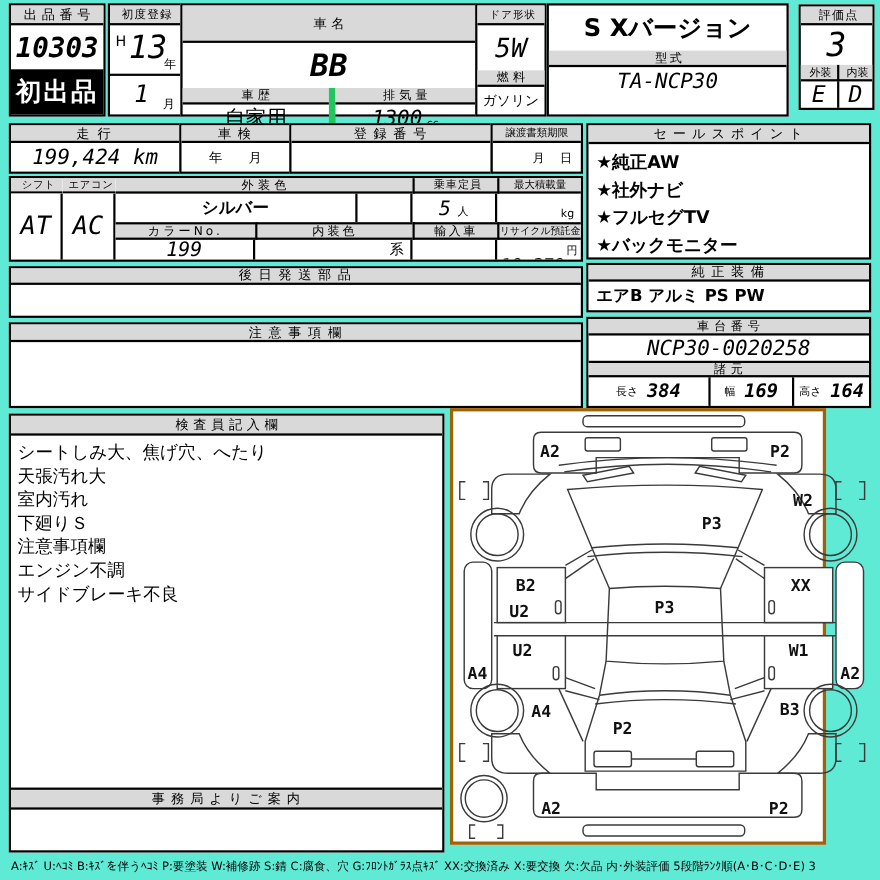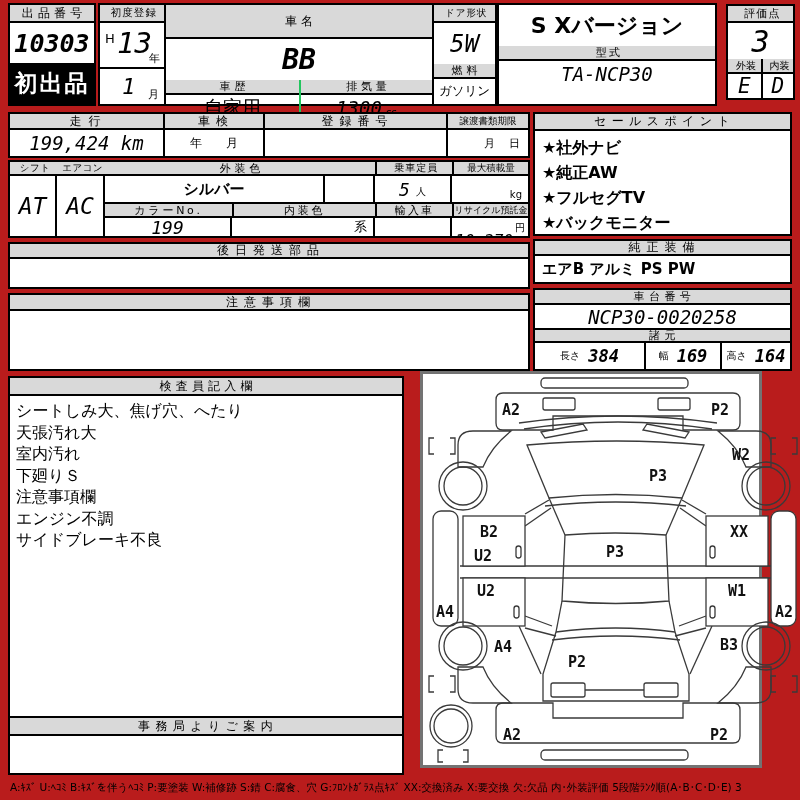--- a/index.html
+++ b/index.html
@@ -1,16 +1,16 @@
 <!DOCTYPE html>
 <html><head>
 <meta charset="utf-8">
 <style>
   html,body{margin:0;padding:0;background:#fff;}
-  #sheet{position:relative;width:800px;height:800px;background:#b91c1c;
+  #sheet{position:relative;width:800px;height:800px;background:#5eead4;
          font-family:"DejaVu Sans","Liberation Sans",sans-serif;color:#000;overflow:hidden;}
   .box{position:absolute;border:2px solid #000;background:#fff;box-sizing:border-box;}
   .hd{background:#d9d9d9;border-bottom:2px solid #000;box-sizing:border-box;
       display:flex;align-items:center;justify-content:center;
       font-size:12px;letter-spacing:.35em;text-indent:.35em;white-space:nowrap;overflow:hidden;}
   .v{display:flex;align-items:center;justify-content:center;box-sizing:border-box;overflow:hidden;white-space:nowrap;}
   .mono{font-family:"DejaVu Sans Mono","Liberation Mono",monospace;font-style:italic;}
   .b{font-weight:bold;}
   .abs{position:absolute;box-sizing:border-box;}
   .cell{position:absolute;box-sizing:border-box;display:flex;align-items:center;justify-content:center;overflow:hidden;white-space:nowrap;}
@@ -45,21 +45,21 @@
   </div>
 
   <div class="box" style="left:164px;top:3px;width:270px;height:103px;">
     <div class="hd" style="height:34px;">車名</div>
     <div class="v mono b" style="height:41px;font-size:28px;">BB</div>
     <div style="display:flex;height:44px;">
       <div style="width:50%;box-sizing:border-box;">
         <div class="hd" style="height:15px;font-size:11px;">車歴</div>
         <div class="v" style="height:25px;font-size:19px;">自家用</div>
       </div>
-      <div style="width:50%;box-sizing:border-box;border-left:2px solid #22c55e;">
+      <div style="width:50%;box-sizing:border-box;border-left:6px solid #22c55e;">
         <div class="hd" style="height:15px;font-size:11px;">排気量</div>
         <div class="v" style="height:25px;gap:4px;">
           <span class="mono" style="font-size:19px;">1300</span>
           <span style="font-size:10px;align-self:flex-end;padding-bottom:2px;">cc</span>
         </div>
       </div>
     </div>
   </div>
 
   <div class="box" style="left:432px;top:3px;width:65px;height:103px;">
@@ -107,22 +107,22 @@
     <div class="hd" style="height:16px;font-size:9.5px;letter-spacing:0;text-indent:0;">譲渡書類期限</div>
     <div class="v" style="height:26px;justify-content:flex-end;gap:14px;font-size:11px;padding-right:8px;">
       <span>月</span>
       <span>日</span>
     </div>
   </div>
 
   <div class="box" style="left:533px;top:112px;width:259px;height:124px;">
     <div class="hd" style="height:17px;letter-spacing:.45em;">セールスポイント</div>
     <div style="padding:4px 7px;font-size:16px;font-weight:bold;line-height:25px;">
+      <div>★純正AW</div>
       <div>★社外ナビ</div>
-      <div>★純正AW</div>
       <div>★フルセグTV</div>
       <div>★バックモニター</div>
     </div>
   </div>
 
   <div class="box" style="left:8px;top:160px;width:522px;height:78px;">
     <div class="cell" style="left:0;top:0;width:47px;height:14px;">
         <div class="hd" style="width:100%;height:100%;font-size:9.5px;letter-spacing:.05em;border-bottom:2px solid #000;">シフト</div>
       </div>
     <div class="cell mono" style="left:0;top:14px;width:47px;height:60px;font-size:23px;border-right:2px solid #000;">AT</div>
@@ -197,21 +197,21 @@
       <div>天張汚れ大</div>
       <div>室内汚れ</div>
       <div>下廻りＳ</div>
       <div>注意事項欄</div>
       <div>エンジン不調</div>
       <div>サイドブレーキ不良</div>
     </div>
     <div class="hd abs" style="left:0;top:338px;width:100%;height:20px;border-top:2px solid #000;letter-spacing:.45em;">事務局よりご案内</div>
   </div>
 
-  <div class="abs" style="left:420px;top:371px;width:342px;height:397px;border:3px solid #737373;background:#fff;">
+  <div class="abs" style="left:409px;top:371px;width:342px;height:397px;border:3px solid #a16207;background:#fff;">
     <svg width="380" height="391" viewBox="0 0 380 391">
 
       <rect class="wh" x="118" y="4" width="147" height="10" rx="4"></rect>
       <rect class="wh" x="118" y="376" width="147" height="10" rx="4"></rect>
 
       <line x1="37" y1="192" x2="348" y2="192"></line>
       <line x1="37" y1="204" x2="348" y2="204"></line>
 
       <path d="M 80,19 L 310,19 Q 317,19 317,26 L 317,49 Q 317,56 310,56 L 260,56 L 260,42 L 130,42 L 130,56 L 80,56 Q 73,56 73,49 L 73,26 Q 73,19 80,19 Z"></path>
       <rect x="120" y="24" width="32" height="12" rx="2"></rect>

